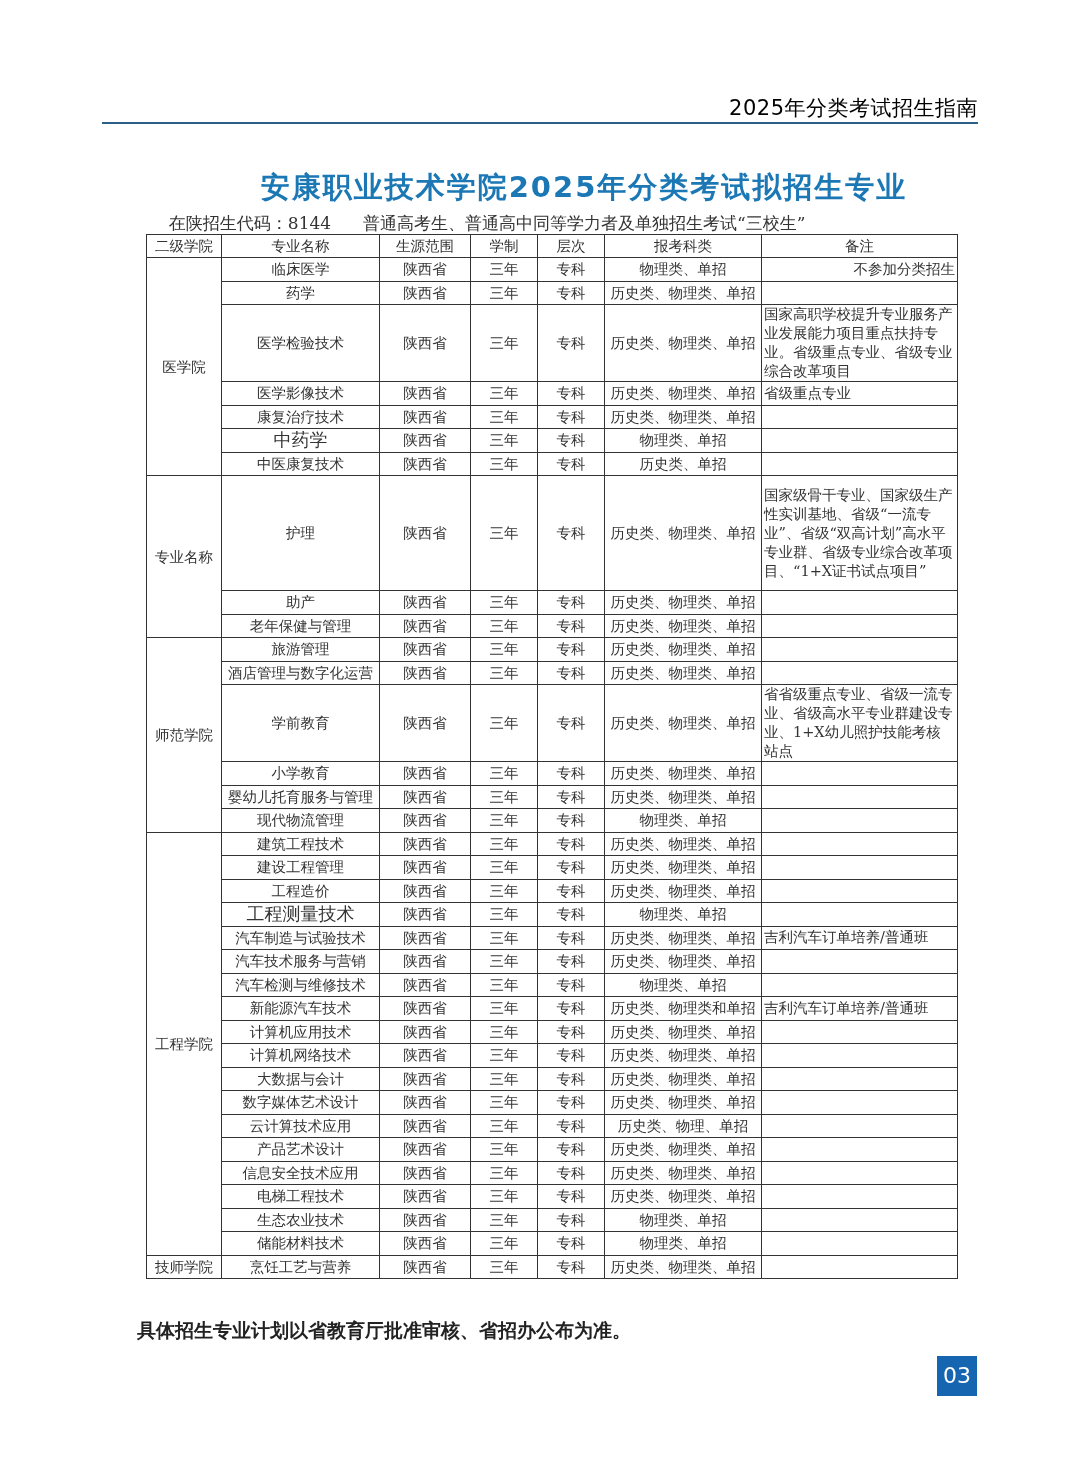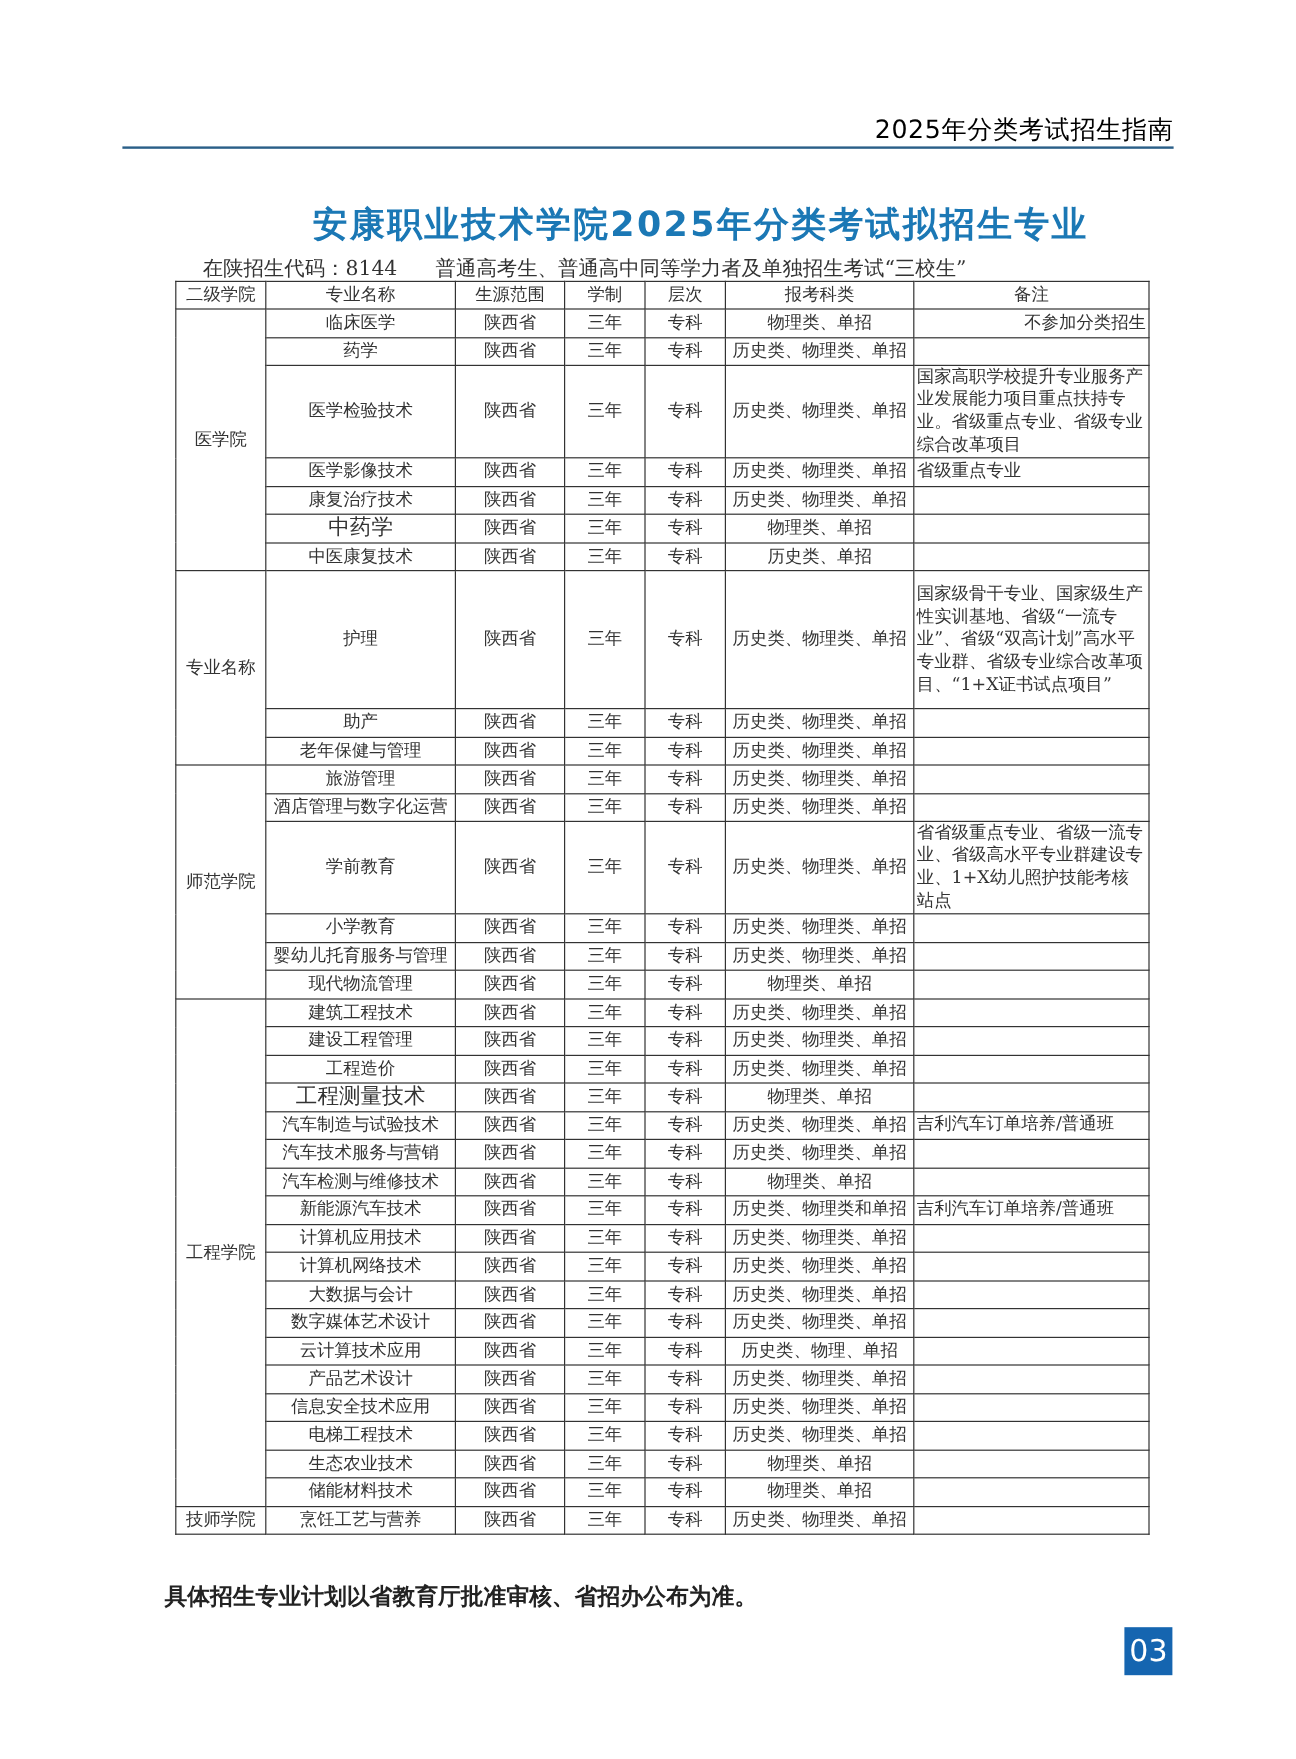--- a/index.html
+++ b/index.html
@@ -19,21 +19,21 @@
                  vertical-align:middle; height:22.5px; line-height:18px; font-weight:normal; overflow:hidden; white-space:nowrap; }
   table.majors th { height:22px; }
   table.majors td.note { text-align:left; white-space:normal; line-height:19px; padding:0 2px; }
   table.majors td.note.center { text-align:right;font-family:Liberation Serif, serif; }
   tr.tall-3 td { height:76px; }
   tr.tall-5 td { height:114px; }
   td.big { font-size:18px; }
   .footnote { position:absolute; left:137px; top:1318px; font-size:19px; font-weight:bold; color:#222;
               font-family: "DejaVu Sans", "Liberation Sans", sans-serif; text-align: center; }
   .page-badge { position:absolute; left:937px; top:1356px; width:40px; height:40px; background:#1565b0;
-                color:#ffffff; font-size:25px; text-align:center; line-height:40px;
+                color:#ffffff; font-size:22px; text-align:center; line-height:40px;
                 font-family: "DejaVu Sans", "Liberation Sans", sans-serif; }
 </style>
 </head>
 <body>
 
 <div class="running-head">2025年分类考试招生指南</div>
 <div class="head-rule"></div>
 
 <div class="title">安康职业技术学院2025年分类考试拟招生专业</div>
 <div class="subline">

